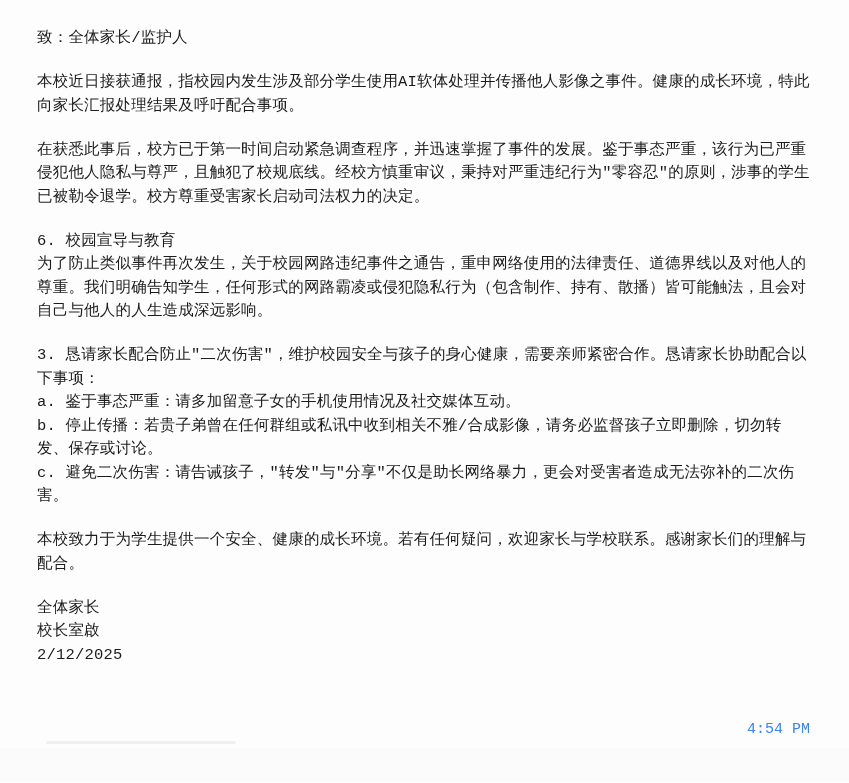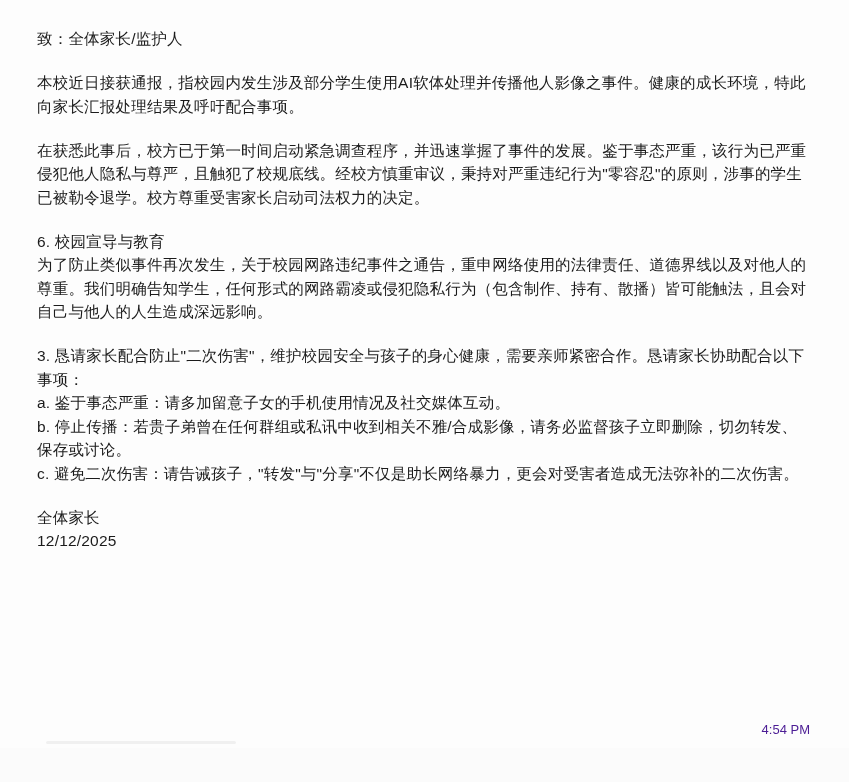--- a/index.html
+++ b/index.html
@@ -6,21 +6,21 @@
     margin: 0;
     padding: 0;
     background: #ffffff;
   }
   .screen {
     position: relative;
     width: 849px;
     height: 782px;
     background: #fdfdfd;
     overflow: hidden;
-    font-family: Liberation Sans, sans-serif;
+    font-family: Liberation Mono, monospace;
   }
   .doc {
     position: absolute;
     top: 0;
     left: 0;
     width: 849px;
     box-sizing: border-box;
     padding: 27px 38px 0 37px;
     color: #1b1b1b;
     font-size: 15.5px;
@@ -39,22 +39,22 @@
     top: 741px;
     width: 190px;
     height: 3px;
     background: rgba(0, 0, 0, 0.05);
     border-radius: 2px;
   }
   .timestamp {
     position: absolute;
     right: 39px;
     top: 721px;
-    color: #4c1d95;
-    font-size: 13px;
+    color: #3b82f6;
+    font-size: 15px;
     line-height: 17px;
   }
   .bottom-strip {
     position: absolute;
     left: 0;
     bottom: 0;
     width: 100%;
     height: 34px;
     background: #fbfbfb;
   }
@@ -80,24 +80,26 @@
       <span class="line">为了防止类似事件再次发生，关于校园网路违纪事件之通告，重申网络使用的法律责任、道德界线以及对他人的尊重。我们明确告知学生，任何形式的网路霸凌或侵犯隐私行为（包含制作、持有、散播）皆可能触法，且会对自己与他人的人生造成深远影响。</span>
     </p>
 
     <p>
       <span class="line">3. 恳请家长配合防止"二次伤害"，维护校园安全与孩子的身心健康，需要亲师紧密合作。恳请家长协助配合以下事项：</span>
       <span class="line">a. 鉴于事态严重：请多加留意子女的手机使用情况及社交媒体互动。</span>
       <span class="line">b. 停止传播：若贵子弟曾在任何群组或私讯中收到相关不雅/合成影像，请务必监督孩子立即删除，切勿转发、保存或讨论。</span>
       <span class="line">c. 避免二次伤害：请告诫孩子，"转发"与"分享"不仅是助长网络暴力，更会对受害者造成无法弥补的二次伤害。</span>
     </p>
 
+    <p>本校致力于为学生提供一个安全、健康的成长环境。若有任何疑问，欢迎家长与学校联系。感谢家长们的理解与配合。</p>
 
     <p>
       <span class="line">全体家长</span>
-      <span class="line">12/12/2025</span>
+      <span class="line">校长室啟</span>
+      <span class="line">2/12/2025</span>
     </p>
 
   </div>
 
   <div class="date-underline"></div>
 
   <div class="bottom-strip"></div>
 
   <div class="timestamp">4:54 PM</div>
 

